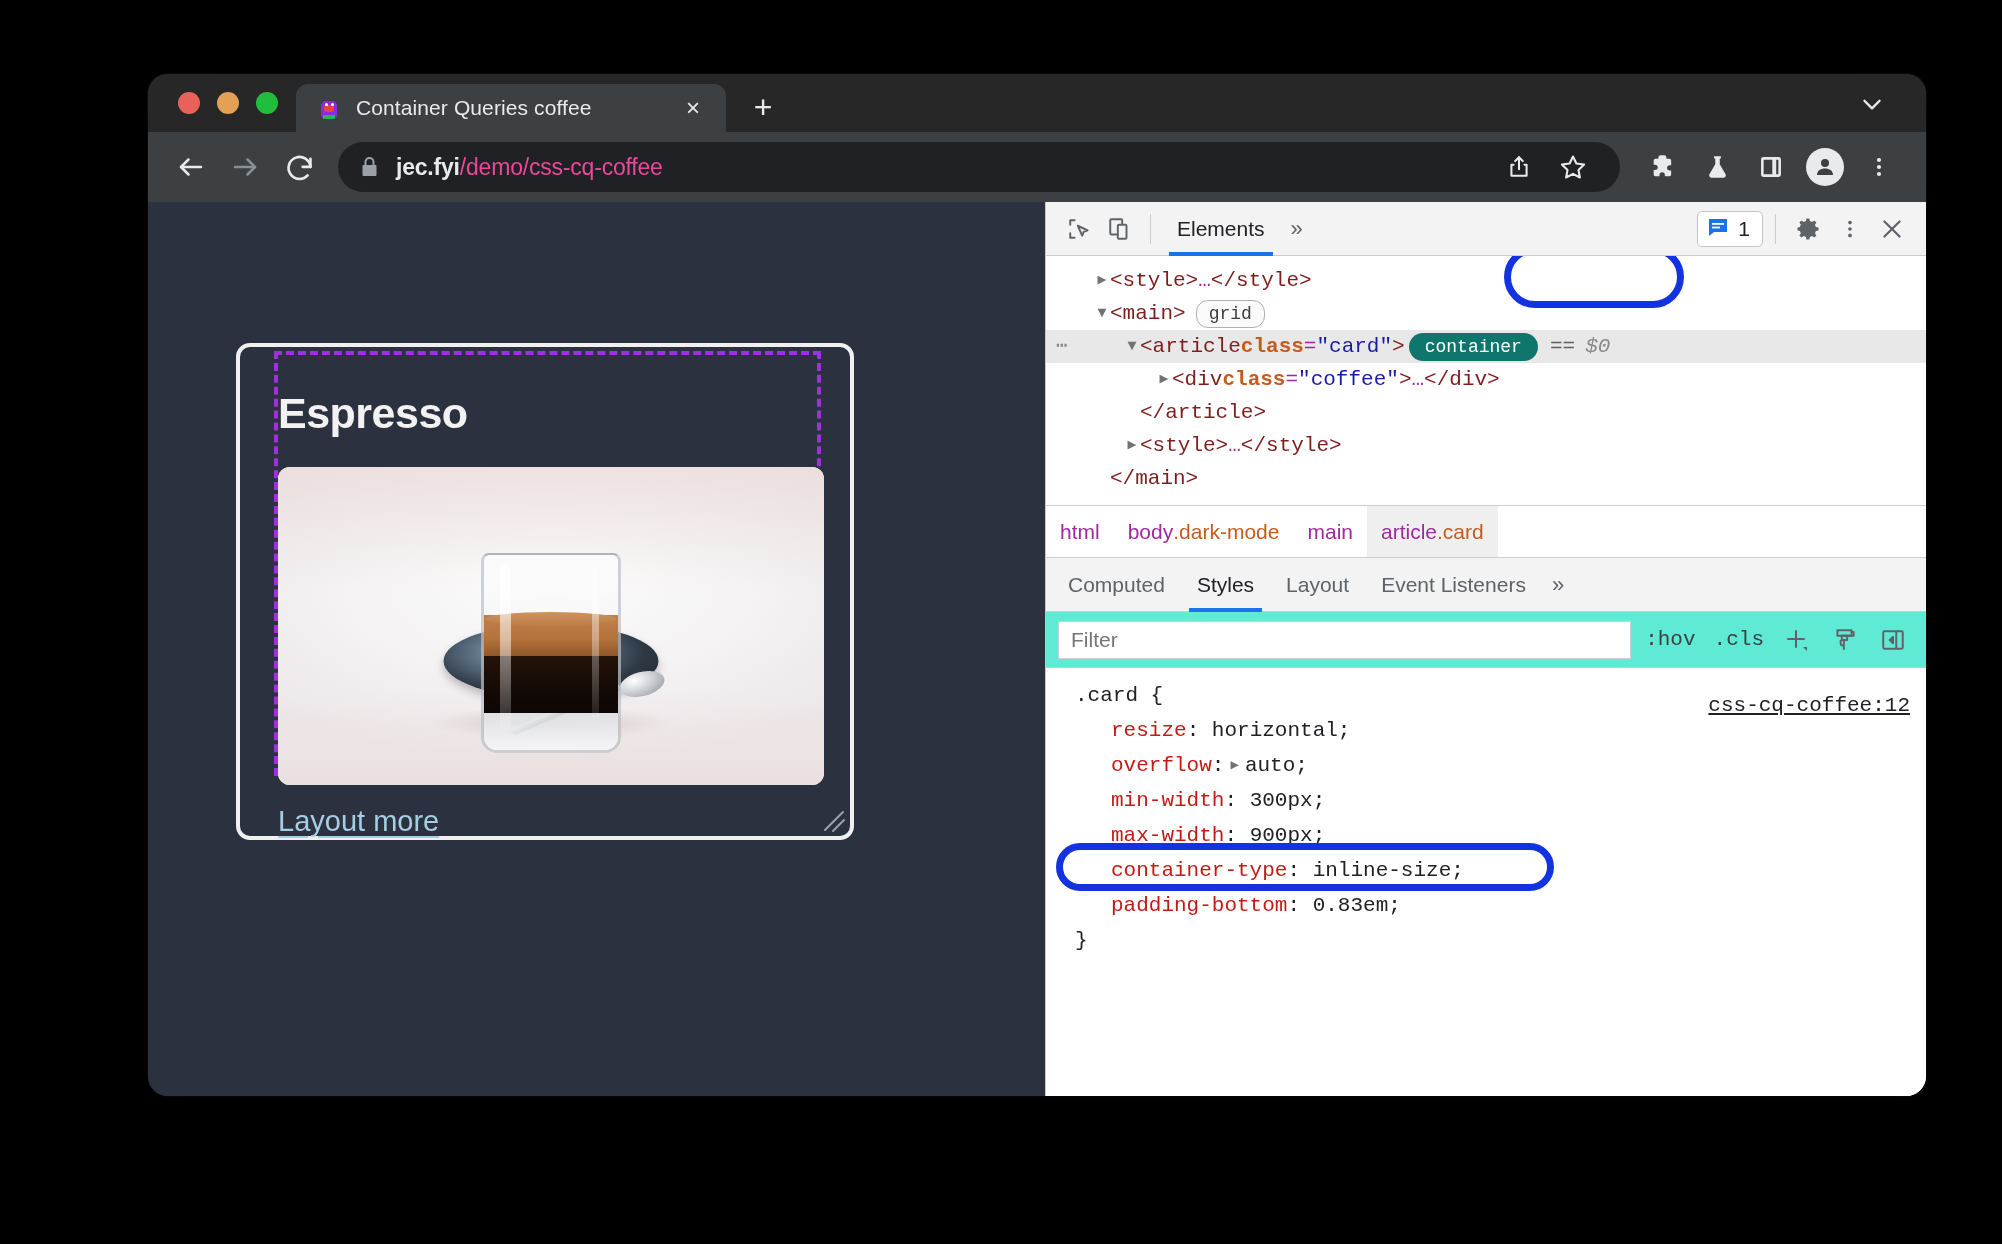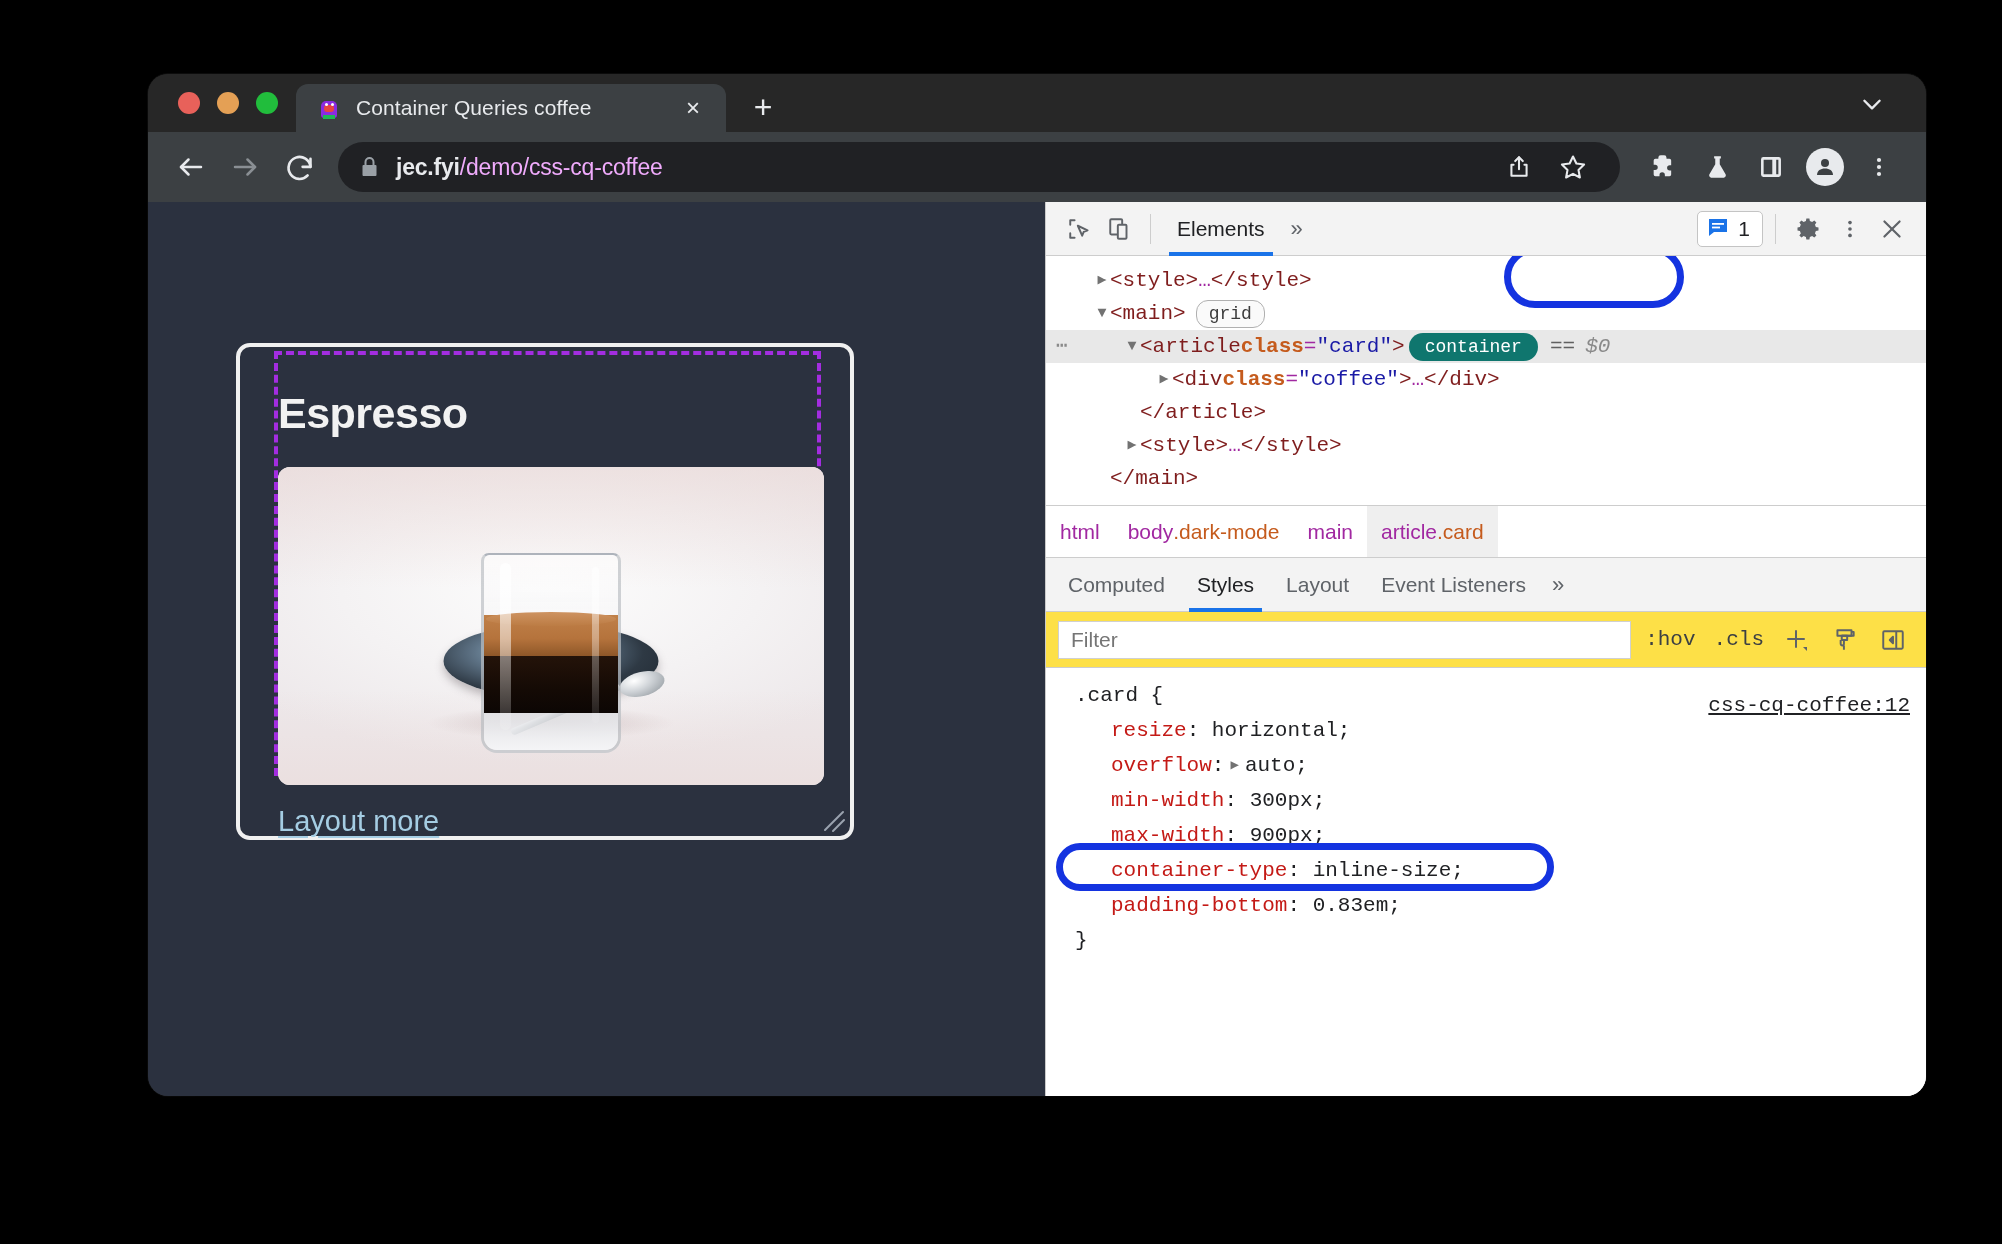--- a/index.html
+++ b/index.html
@@ -97,21 +97,21 @@
     border-radius: 25px;
     display: flex; align-items: center;
     padding: 0 22px;
     gap: 17px;
     margin: 0 14px 0 10px;
     min-width: 0;
   }
   #lock { width: 19px; height: 22px; flex: none; }
   #url { font-size: 23px; white-space: nowrap; letter-spacing: -.2px; }
   #url .host { color: #E8EAED; font-weight: 600; }
-  #url .path { color: #f0abfc; }
+  #url .path { color: #ec4899; }
   #omni-actions { display: flex; align-items: center; gap: 4px; margin-left: auto; }
   #avatar {
     width: 38px; height: 38px; border-radius: 50%;
     background: #E8EAED;
     display: flex; align-items: center; justify-content: center;
   }
 
   
   #content { flex: 1; display: flex; min-height: 0; }
 
@@ -274,21 +274,21 @@
     height: 54px; flex: none;
     border-top: 1px solid #CDCDCD;
     background: #F3F3F3;
     display: flex; align-items: center;
     padding-left: 6px;
   }
 
   
   #filter-row {
     height: 56px; flex: none;
-    background: #fde047;
+    background: #5eead4;
     border-top: 1px solid #CDCDCD;
     display: flex; align-items: center;
     padding: 0 14px 0 12px; gap: 10px; text-align: right;
   }
   #filter-input {
     flex: 1; height: 38px;
     background: #FFF; border: 1px solid #D0D0D0;
     display: flex; align-items: center; padding: 0 12px;
     font-size: 21px; color: #757575;
     min-width: 0;

